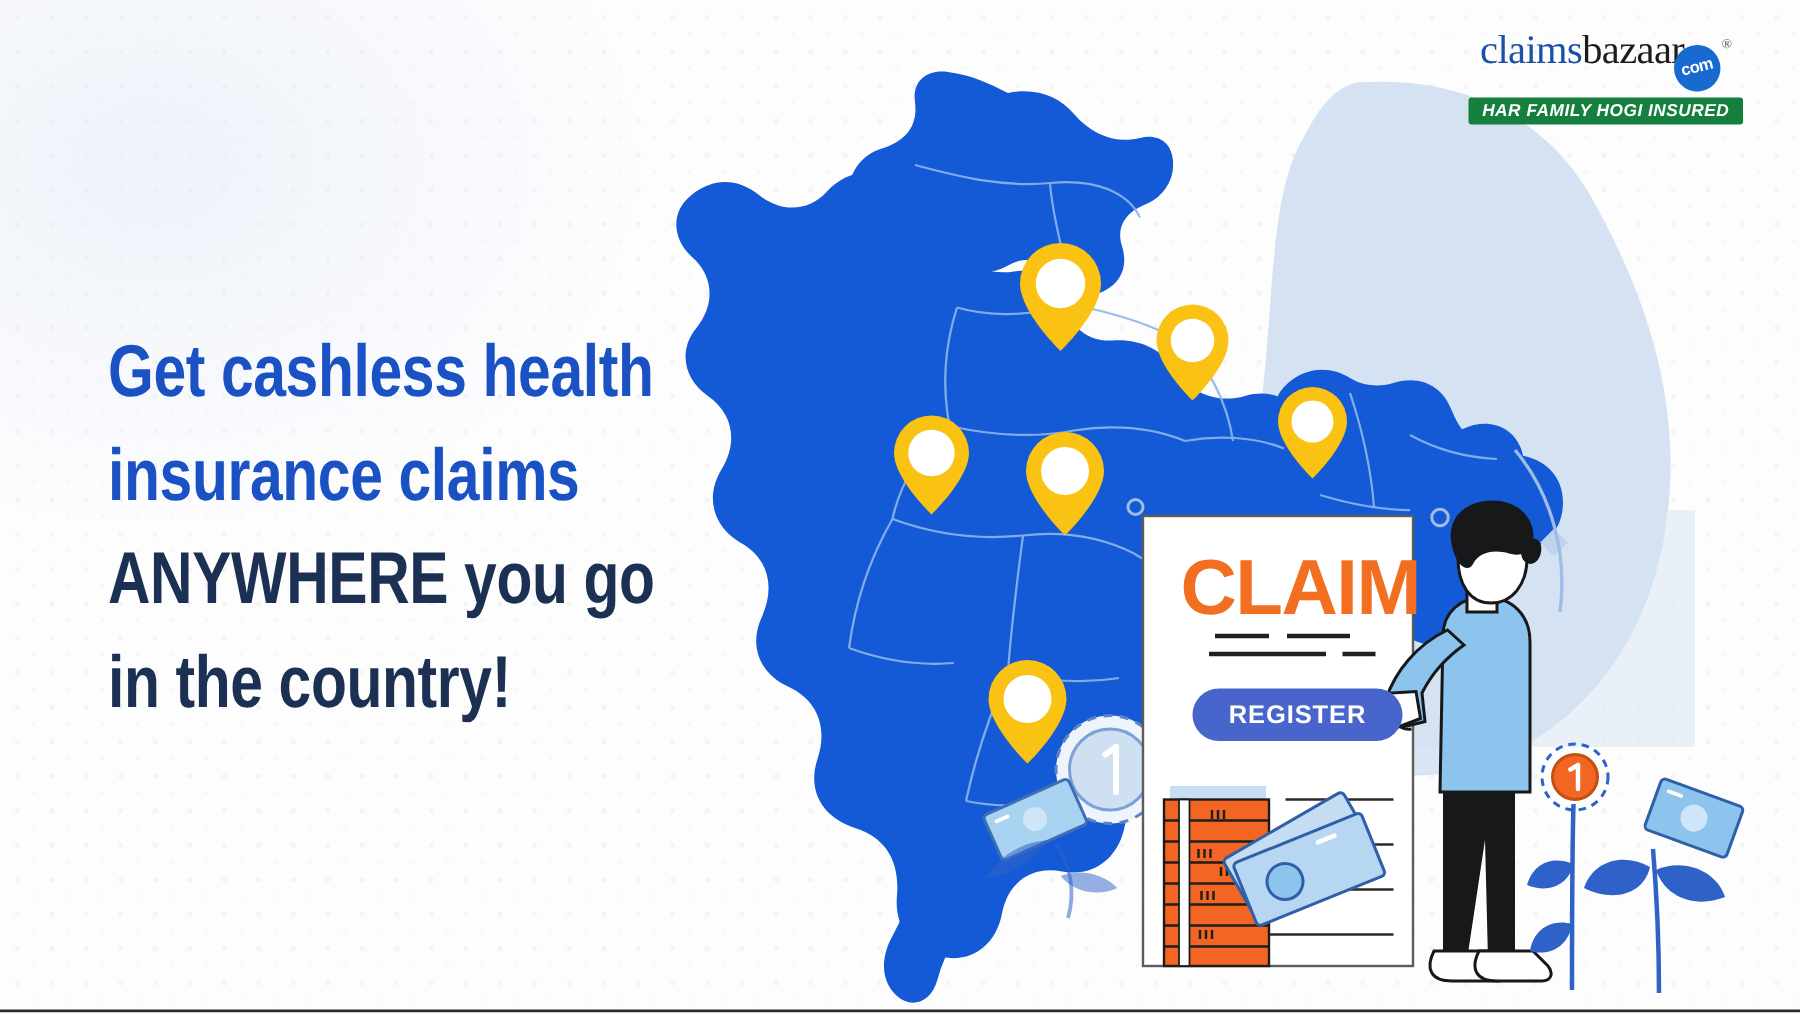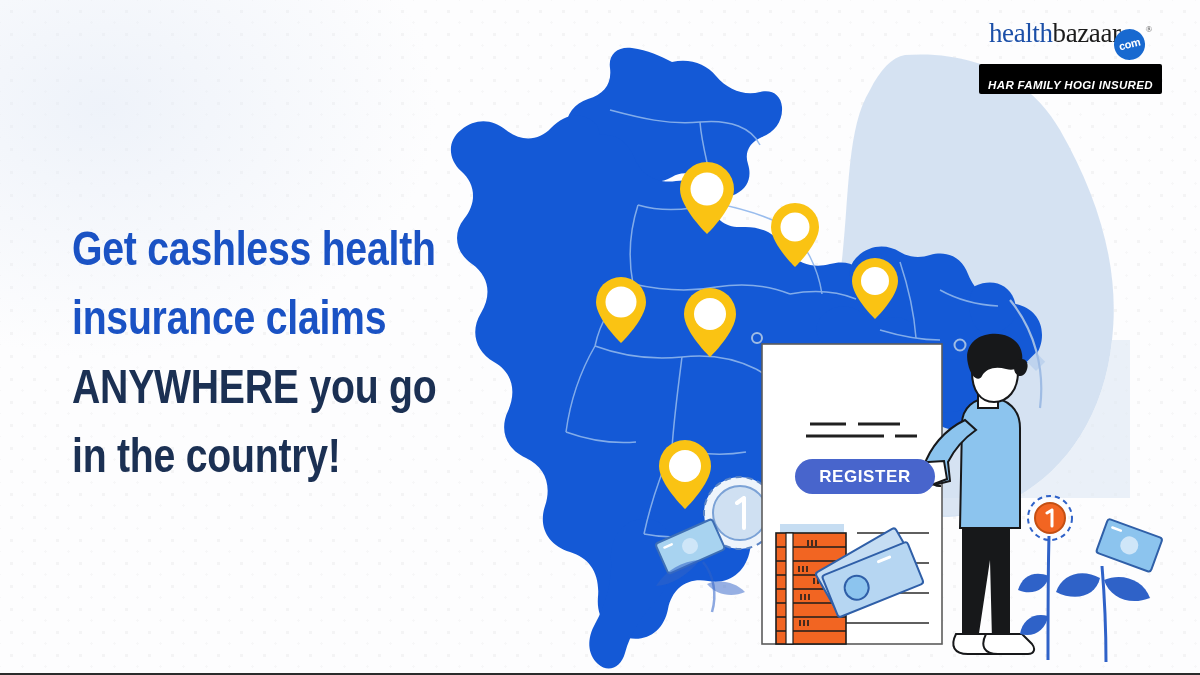--- a/index.html
+++ b/index.html
@@ -39,23 +39,23 @@
   .logo-policy { color:#1b4fa8; font-weight:400; }
   .logo-bazaar { color:#1c1c1c; font-weight:400; }
   .logo-com {
     display:inline-block; width:31px; height:31px; border-radius:50%;
     background:#1869d0; color:#fff; font-family:"Liberation Sans",sans-serif;
     font-size:11px; font-weight:700; line-height:31px; text-align:center;
     vertical-align:-6px; margin-left:-7px; transform:rotate(-14deg);
   }
   .logo-reg { font-size:9px; color:#555; vertical-align:super; margin-left:1px;}
   .logo-tag {
-    margin-top:4px; display:inline-block; background:#000000; color:#fff;
+    margin-top:4px; display:inline-block; background:#15803d; color:#fff;
     font-size:11.5px; font-weight:700; font-style:italic; letter-spacing:.35px;
-    padding:15px 9px 3px 9px; border-radius:2px; white-space:nowrap;
+    padding:3px 9px 3px 9px; border-radius:2px; white-space:nowrap;
   }
 
   
   .headline { position:absolute; left:72px; top:198px; width:470px;margin-top:16px; }
   .hl-line {
     font-family:"Liberation Sans", sans-serif;
     font-weight:700; font-size:49px; line-height:69px;
     letter-spacing:-.3px;
     transform:scaleX(.80); transform-origin:left center;
     white-space:nowrap;
@@ -314,30 +314,32 @@
           <rect x="1100" y="527" width="58" height="36" rx="3" fill="#8cc4ee" stroke="#2f5fa8" stroke-width="2"></rect>
           <circle cx="1129" cy="545" r="9" fill="#cfe6f8"></circle>
           <path d="M1107 534 l9 0" stroke="#ffffff" stroke-width="2.5" stroke-linecap="round"></path>
         </g>
       </g>
 
     </svg>
   </div>
 
   <div class="logo-block">
-    <div class="logo-word"><span class="logo-policy">health</span><span class="logo-bazaar">bazaar</span><span class="logo-com">com</span><span class="logo-reg">®</span></div>
+    <div class="logo-word"><span class="logo-policy">claims</span><span class="logo-bazaar">bazaar</span><span class="logo-com">com</span><span class="logo-reg">®</span></div>
     <div class="logo-tag">HAR FAMILY HOGI INSURED</div>
   </div>
 
   <div class="headline">
     <div class="hl-line hl-blue">Get cashless health</div>
     <div class="hl-line hl-blue">insurance claims</div>
     <div class="hl-line hl-navy">ANYWHERE you go</div>
     <div class="hl-line hl-navy">in the country!</div>
   </div>
 
+  <div style="position:absolute; left:787px; top:366px; font-size:52px; font-weight:700;
+              color:#f26f21; letter-spacing:-1px; line-height:1;">CLAIM</div>
 
   <div style="position:absolute; left:795px; top:459px; width:140px; height:35px;
               display:flex; align-items:center; justify-content:center;
               color:#ffffff; font-size:17px; font-weight:700; letter-spacing:.6px;
               cursor:pointer;">REGISTER</div>
 
 </div>
 
 </body></html>

